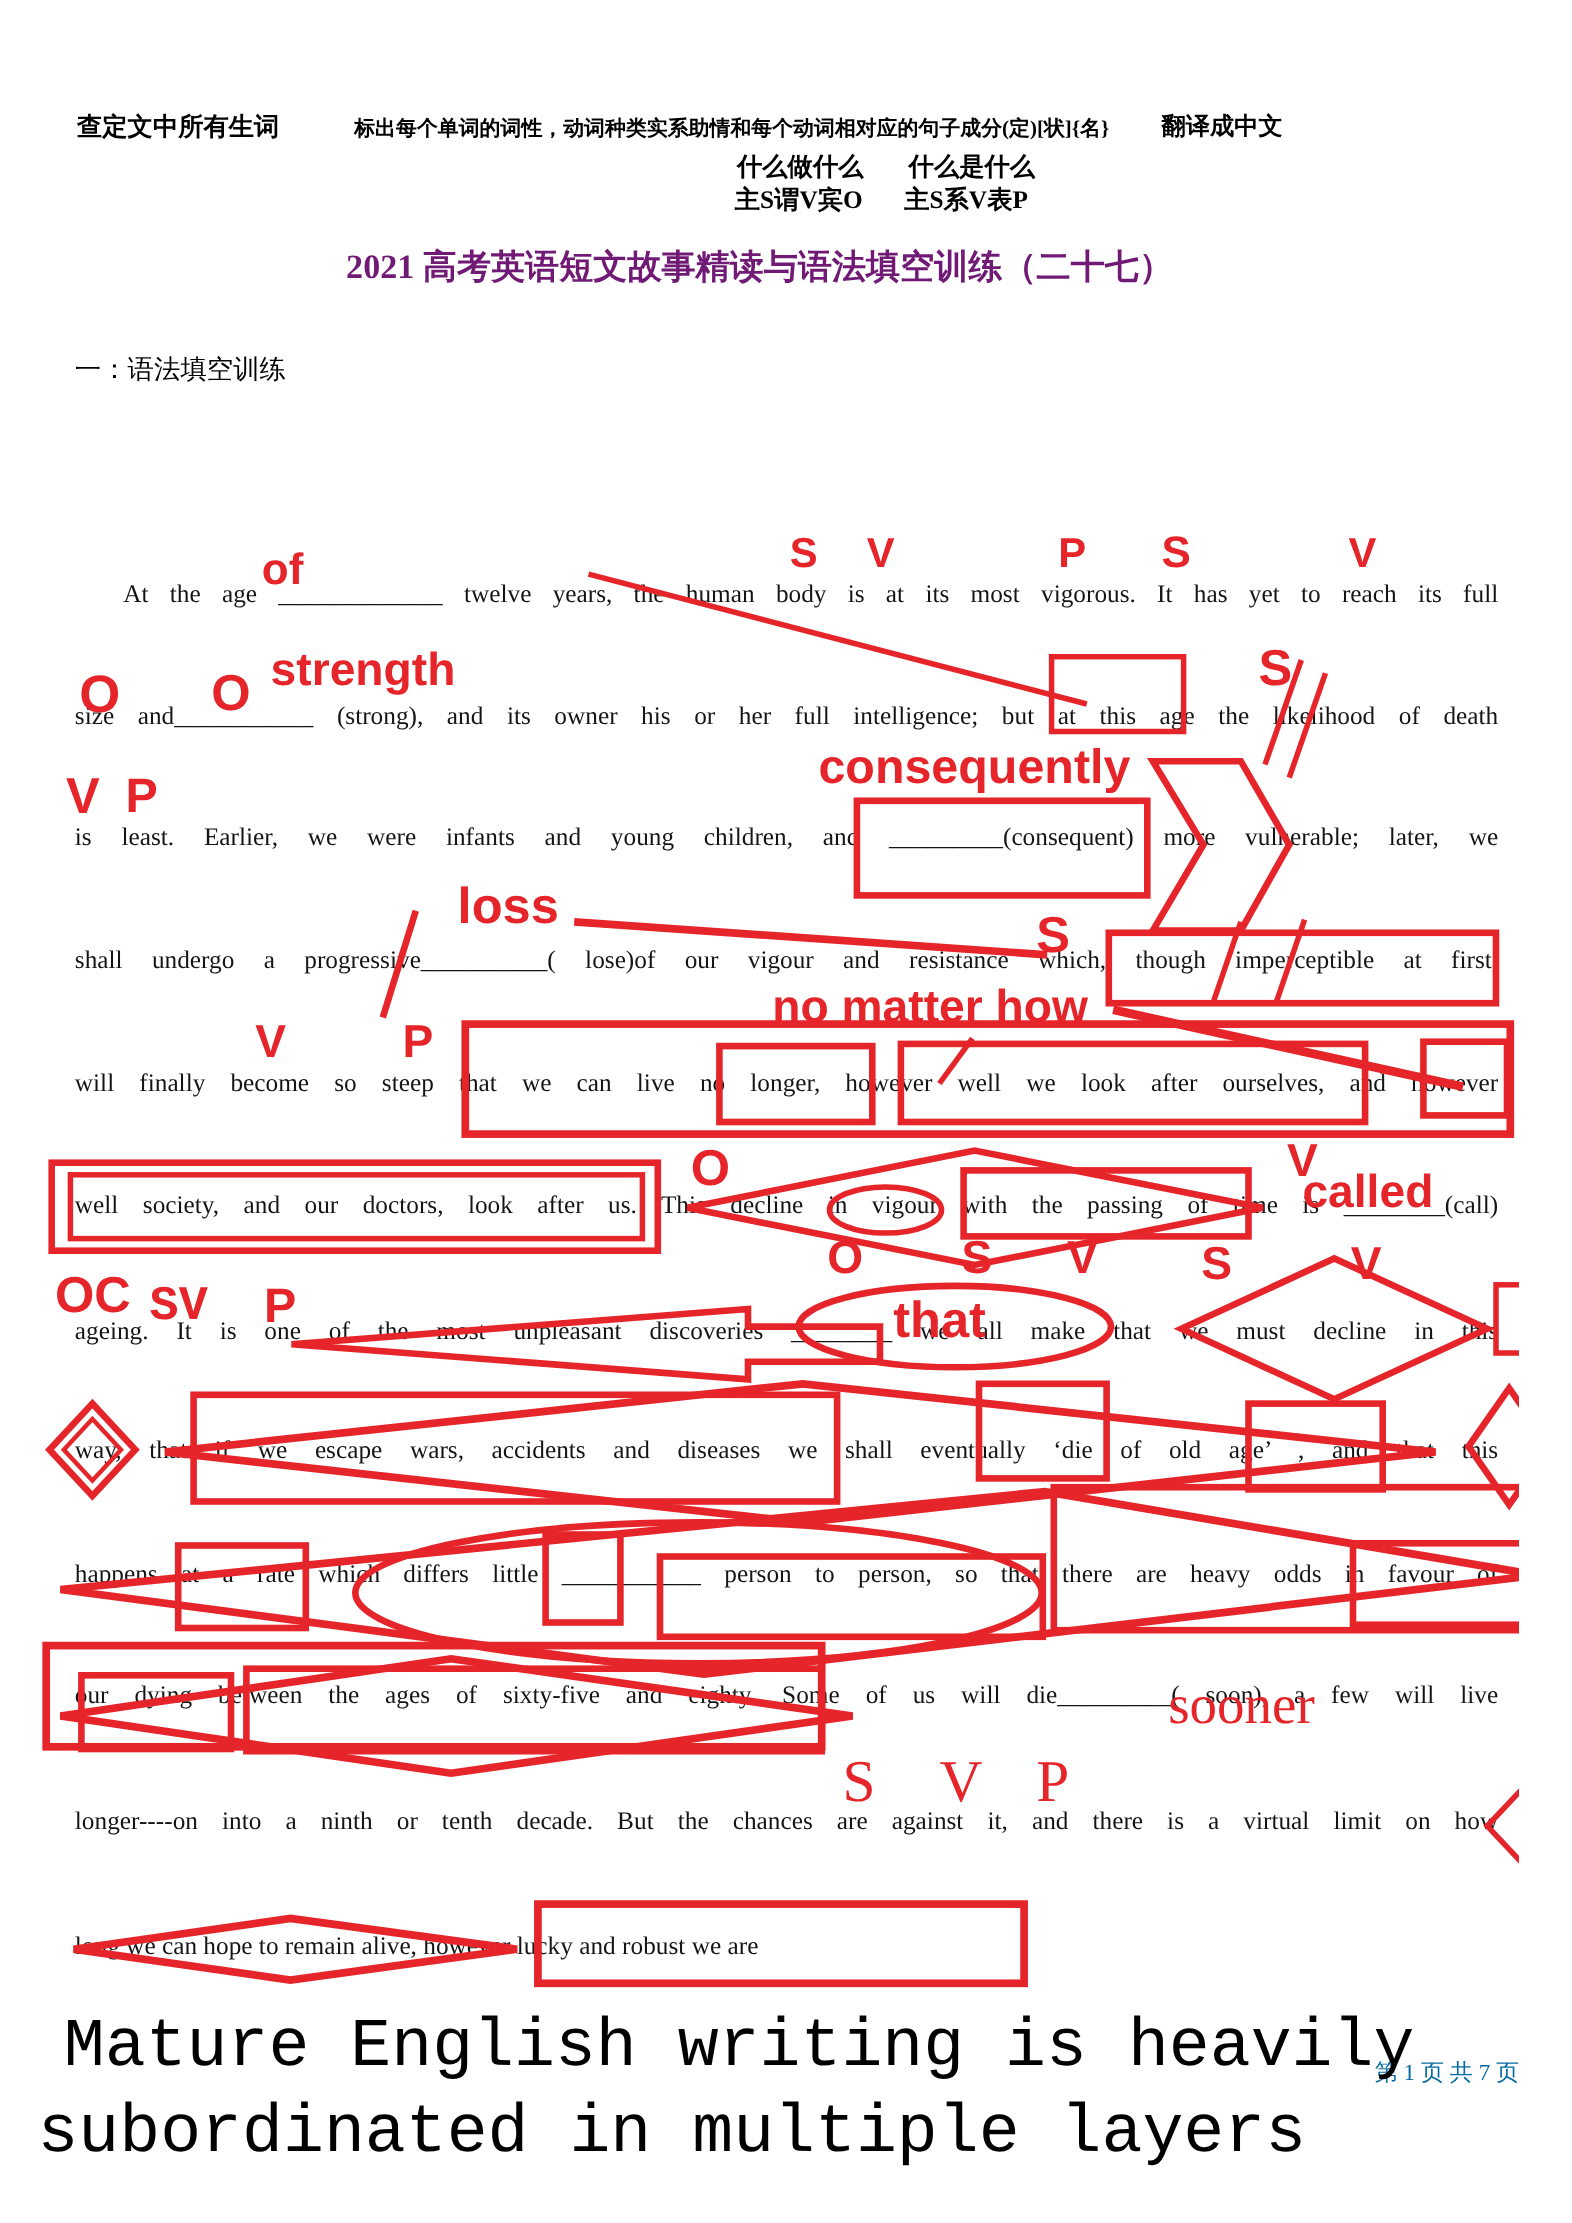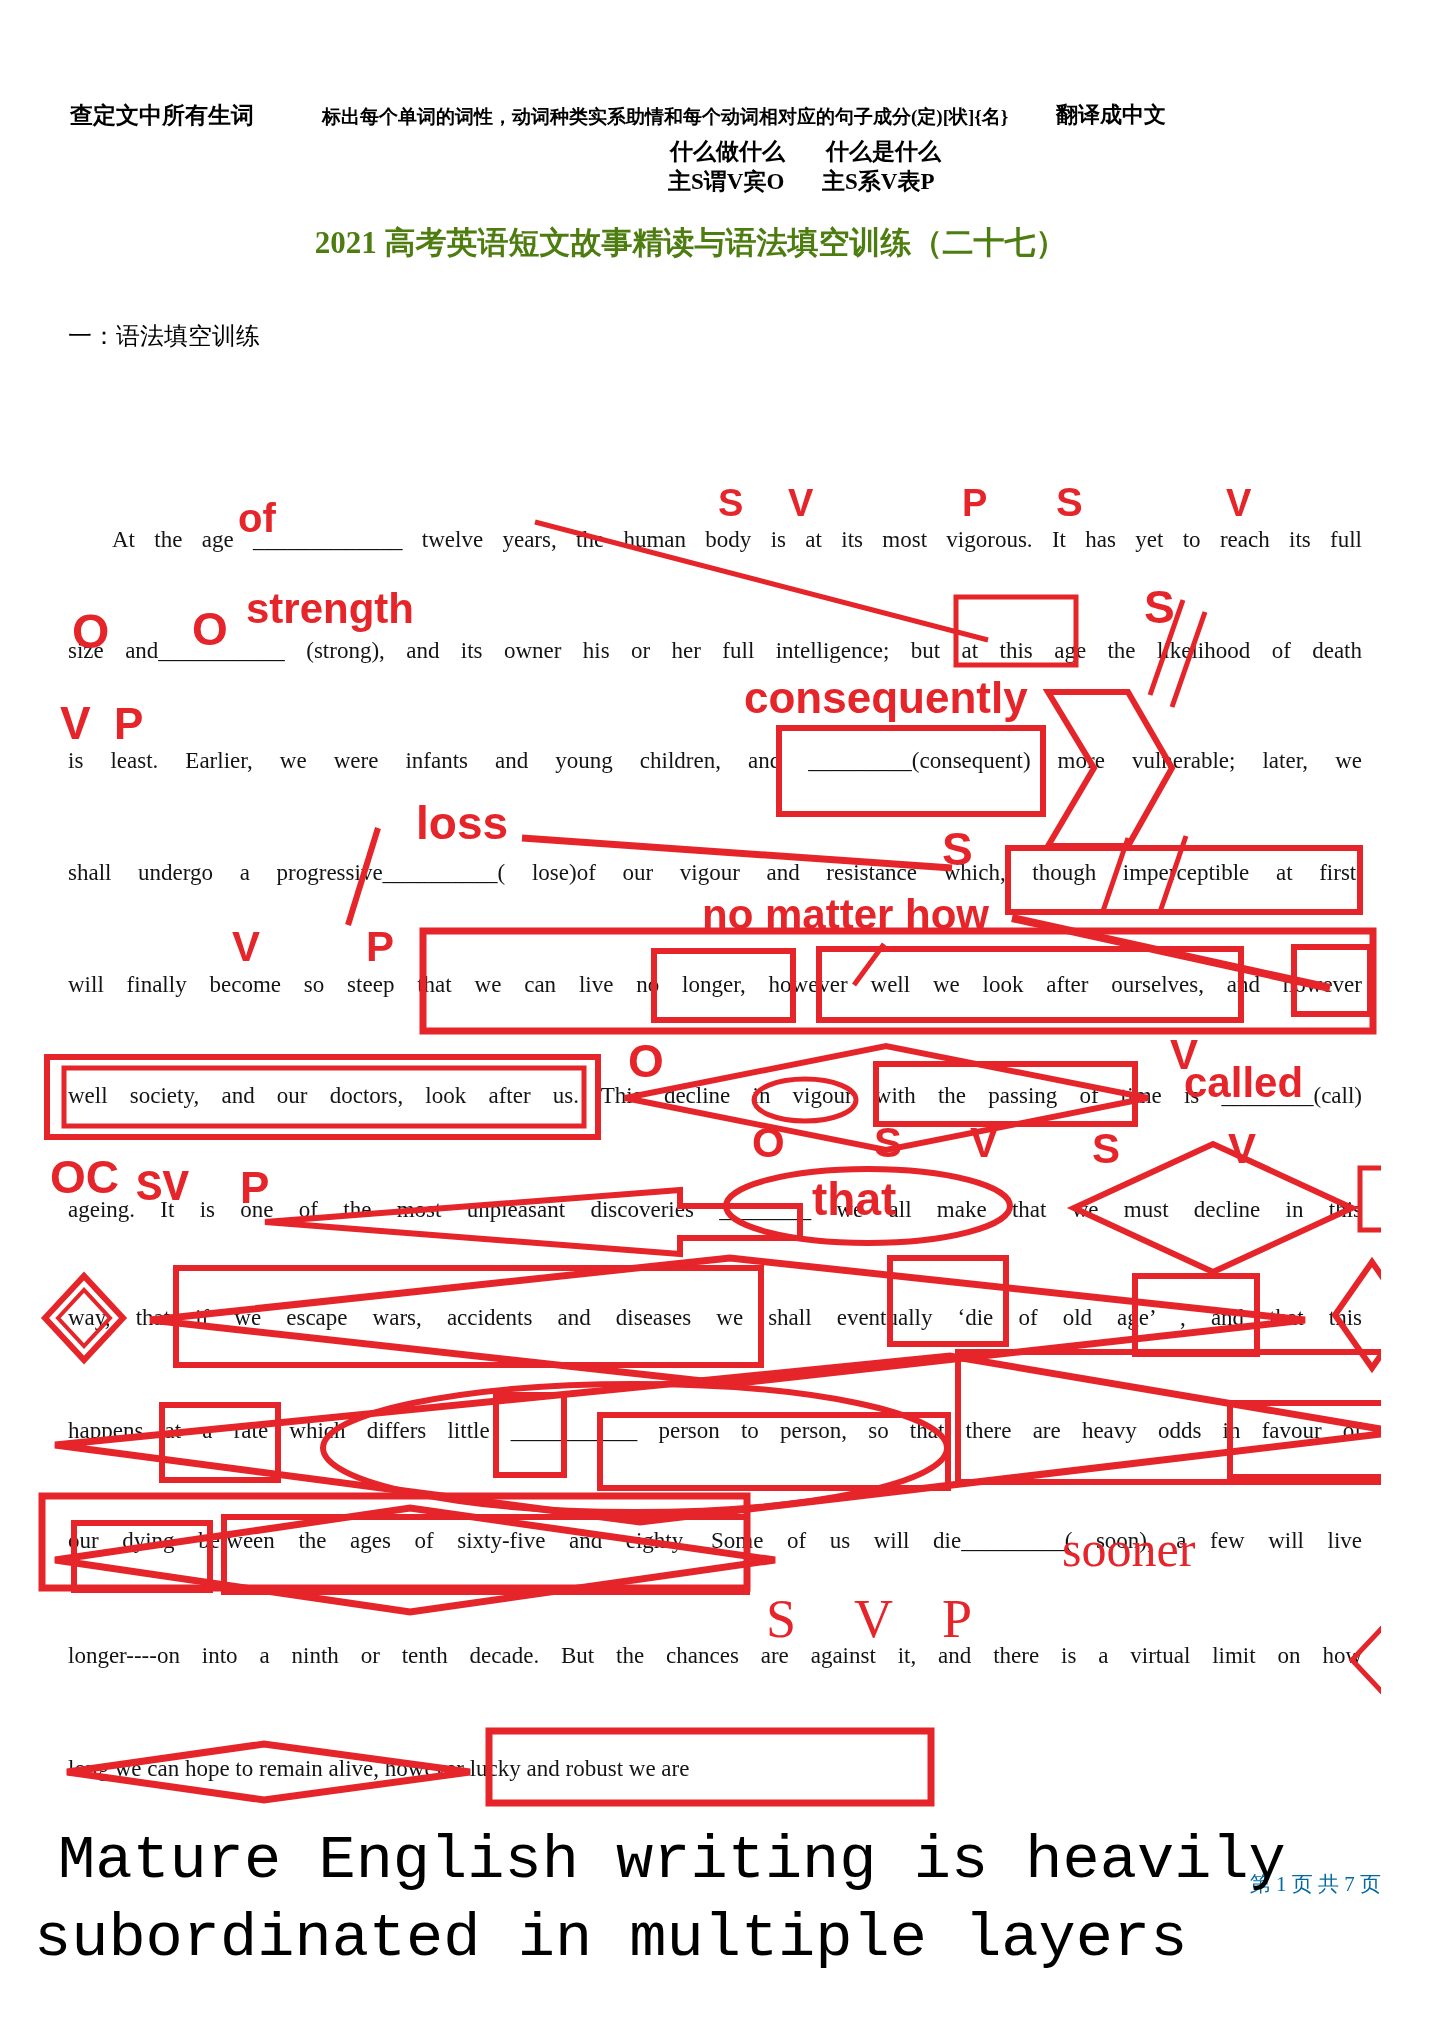--- a/index.html
+++ b/index.html
@@ -6,21 +6,21 @@
   .page{position:relative;width:1381px;height:2021px;background:#fff;overflow:hidden;
         font-family:"Liberation Serif",serif;color:#111;}
   .hdr{position:absolute;font-weight:700;white-space:nowrap;color:#000;}
   .bline{position:absolute;font-size:23px;line-height:30px;color:#141414;
          text-align:justify;text-align-last:justify;text-justify:inter-word;}
   .bline.short{text-align:left;text-align-last:left;}
   .ann{position:absolute;font-family:"Liberation Sans",sans-serif;font-weight:700;
        color:#e5252a;line-height:1;white-space:nowrap;}
   .ann.srf{font-family:"Liberation Serif",serif;font-weight:400;}
   .marks{position:absolute;left:0;top:0;pointer-events:none;}
-  .title{position:absolute;left:0;right:0;text-align:center;font-size:31px;font-weight:700;color:#4d7c0f;white-space:nowrap;}
+  .title{position:absolute;left:0;right:0;text-align:center;font-size:31px;font-weight:700;color:#701a75;white-space:nowrap;}
   .ptitle{position:absolute;left:0;right:0;text-align:center;font-size:23px;font-weight:700;color:#000;white-space:nowrap;}
   .section{position:absolute;font-size:24px;color:#000;white-space:nowrap;}
   .note{position:absolute;font-family:"Liberation Mono","DejaVu Sans Mono",monospace;
         font-size:62px;color:#000;white-space:nowrap;line-height:1;}
   .footer{position:absolute;left:0;right:0;text-align:right;font-size:21px;color:#0369a1;white-space:nowrap;}
 </style>
 </head>
 <body>
 
 <div class="page">

